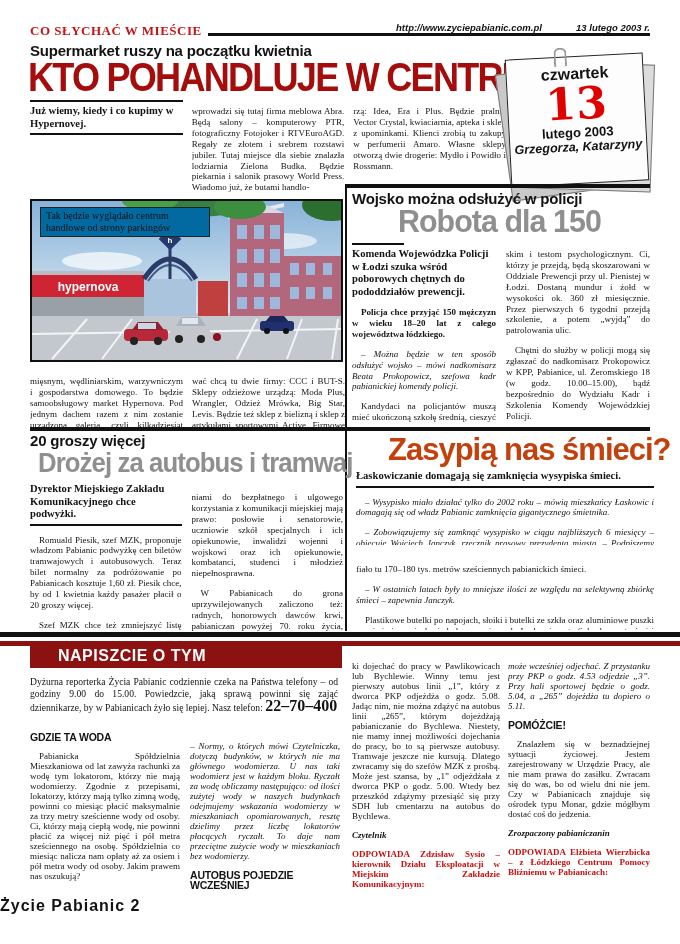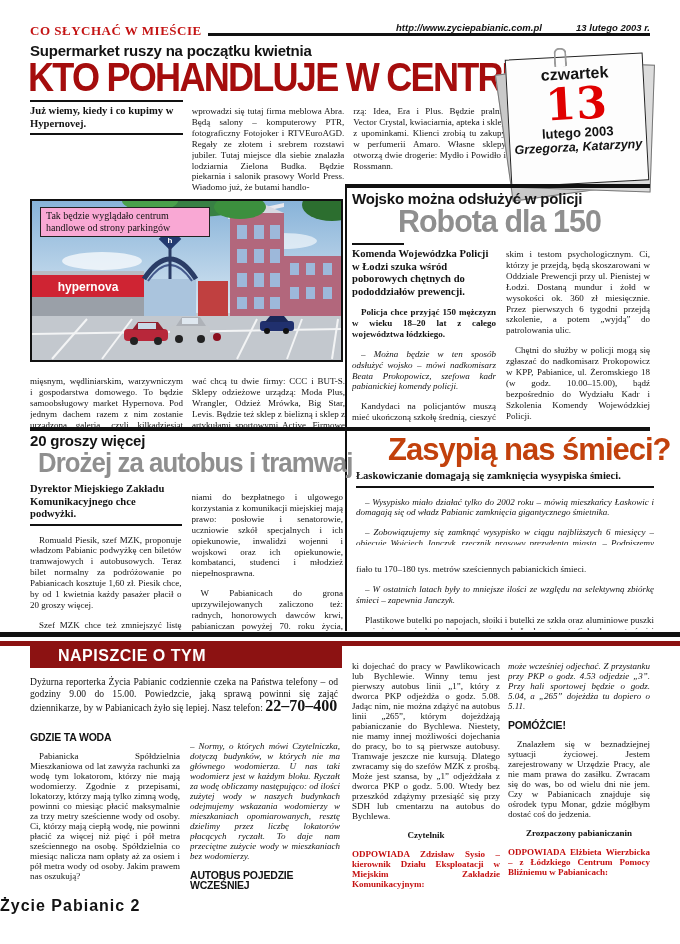--- a/index.html
+++ b/index.html
@@ -10,21 +10,21 @@
   .mast-section{position:absolute;left:30px;top:23px;font-weight:bold;font-size:13px;
                 color:#c41414;letter-spacing:.5px;font-family:"Liberation Serif",serif;}
   .mast-rule{position:absolute;left:208px;right:30px;top:33px;height:3px;background:#111;}
   .mast-url{position:absolute;left:396px;top:22px;font-family:"Liberation Sans",sans-serif;
             font-weight:bold;font-style:italic;font-size:9.5px;}
   .mast-date{position:absolute;right:30px;top:22px;font-family:"Liberation Sans",sans-serif;
              font-weight:bold;font-style:italic;font-size:9.5px;}
   .ind{text-indent:9px;}
   .it{font-style:italic;}
   .red{color:#c41111;font-weight:bold;}
-  .sig{text-align:center;font-weight:bold;}
+  .sig{text-align:left;font-weight:bold;font-style:italic;}
   .lead{font-weight:bold;font-size:10.6px;line-height:12.5px;text-align:left;}
   .lead-rule{height:2px;background:#111;margin:3px 0;}
   .kicker{position:absolute;font-family:"Liberation Sans",sans-serif;font-weight:bold;
           font-size:15px;letter-spacing:-.2px;}
   .subhead{font-family:"Liberation Sans",sans-serif;font-weight:bold;font-size:10.5px;
            margin:6px 0 2px;text-align:left;letter-spacing:-.2px;}
   .boldp{font-weight:bold;}
 
   
   .headline-main{position:absolute;left:28px;top:54px;width:560px;
@@ -46,21 +46,21 @@
   .cal-dow{font-family:"Liberation Sans",sans-serif;font-weight:bold;font-size:16px;margin-top:8px;}
   .cal-day{font-family:"DejaVu Serif",serif;font-weight:bold;font-size:44px;line-height:42px;
            color:#e00000;}
   .cal-month{font-family:"Liberation Sans",sans-serif;font-weight:bold;font-size:13px;}
   .cal-names{font-family:"Liberation Sans",sans-serif;font-weight:bold;font-style:italic;
              font-size:12.5px;}
 
   
   .photo{position:absolute;left:30px;top:199px;width:313px;height:163px;border:2px solid #111;
          box-sizing:border-box;overflow:hidden;}
-  .photo-caption{position:absolute;left:8px;top:6px;width:158px;background:#f9a8d4;
+  .photo-caption{position:absolute;left:8px;top:6px;width:158px;background:#0369a1;
                  border:1px solid #222;font-size:10px;line-height:12px;padding:2px 5px;
                  text-align:left;z-index:5;}
   .below-cols{position:absolute;left:30px;top:367px;width:315px;height:64px;display:flex;gap:9px;}
   .below-cols .c{flex:1;text-align:justify;font-size:9px;line-height:10.9px;overflow:hidden;}
 
   
   .vdivider{position:absolute;left:345px;top:186px;width:1.5px;height:445px;background:#111;}
   .hrule{position:absolute;height:4px;background:#111;}
 
   

